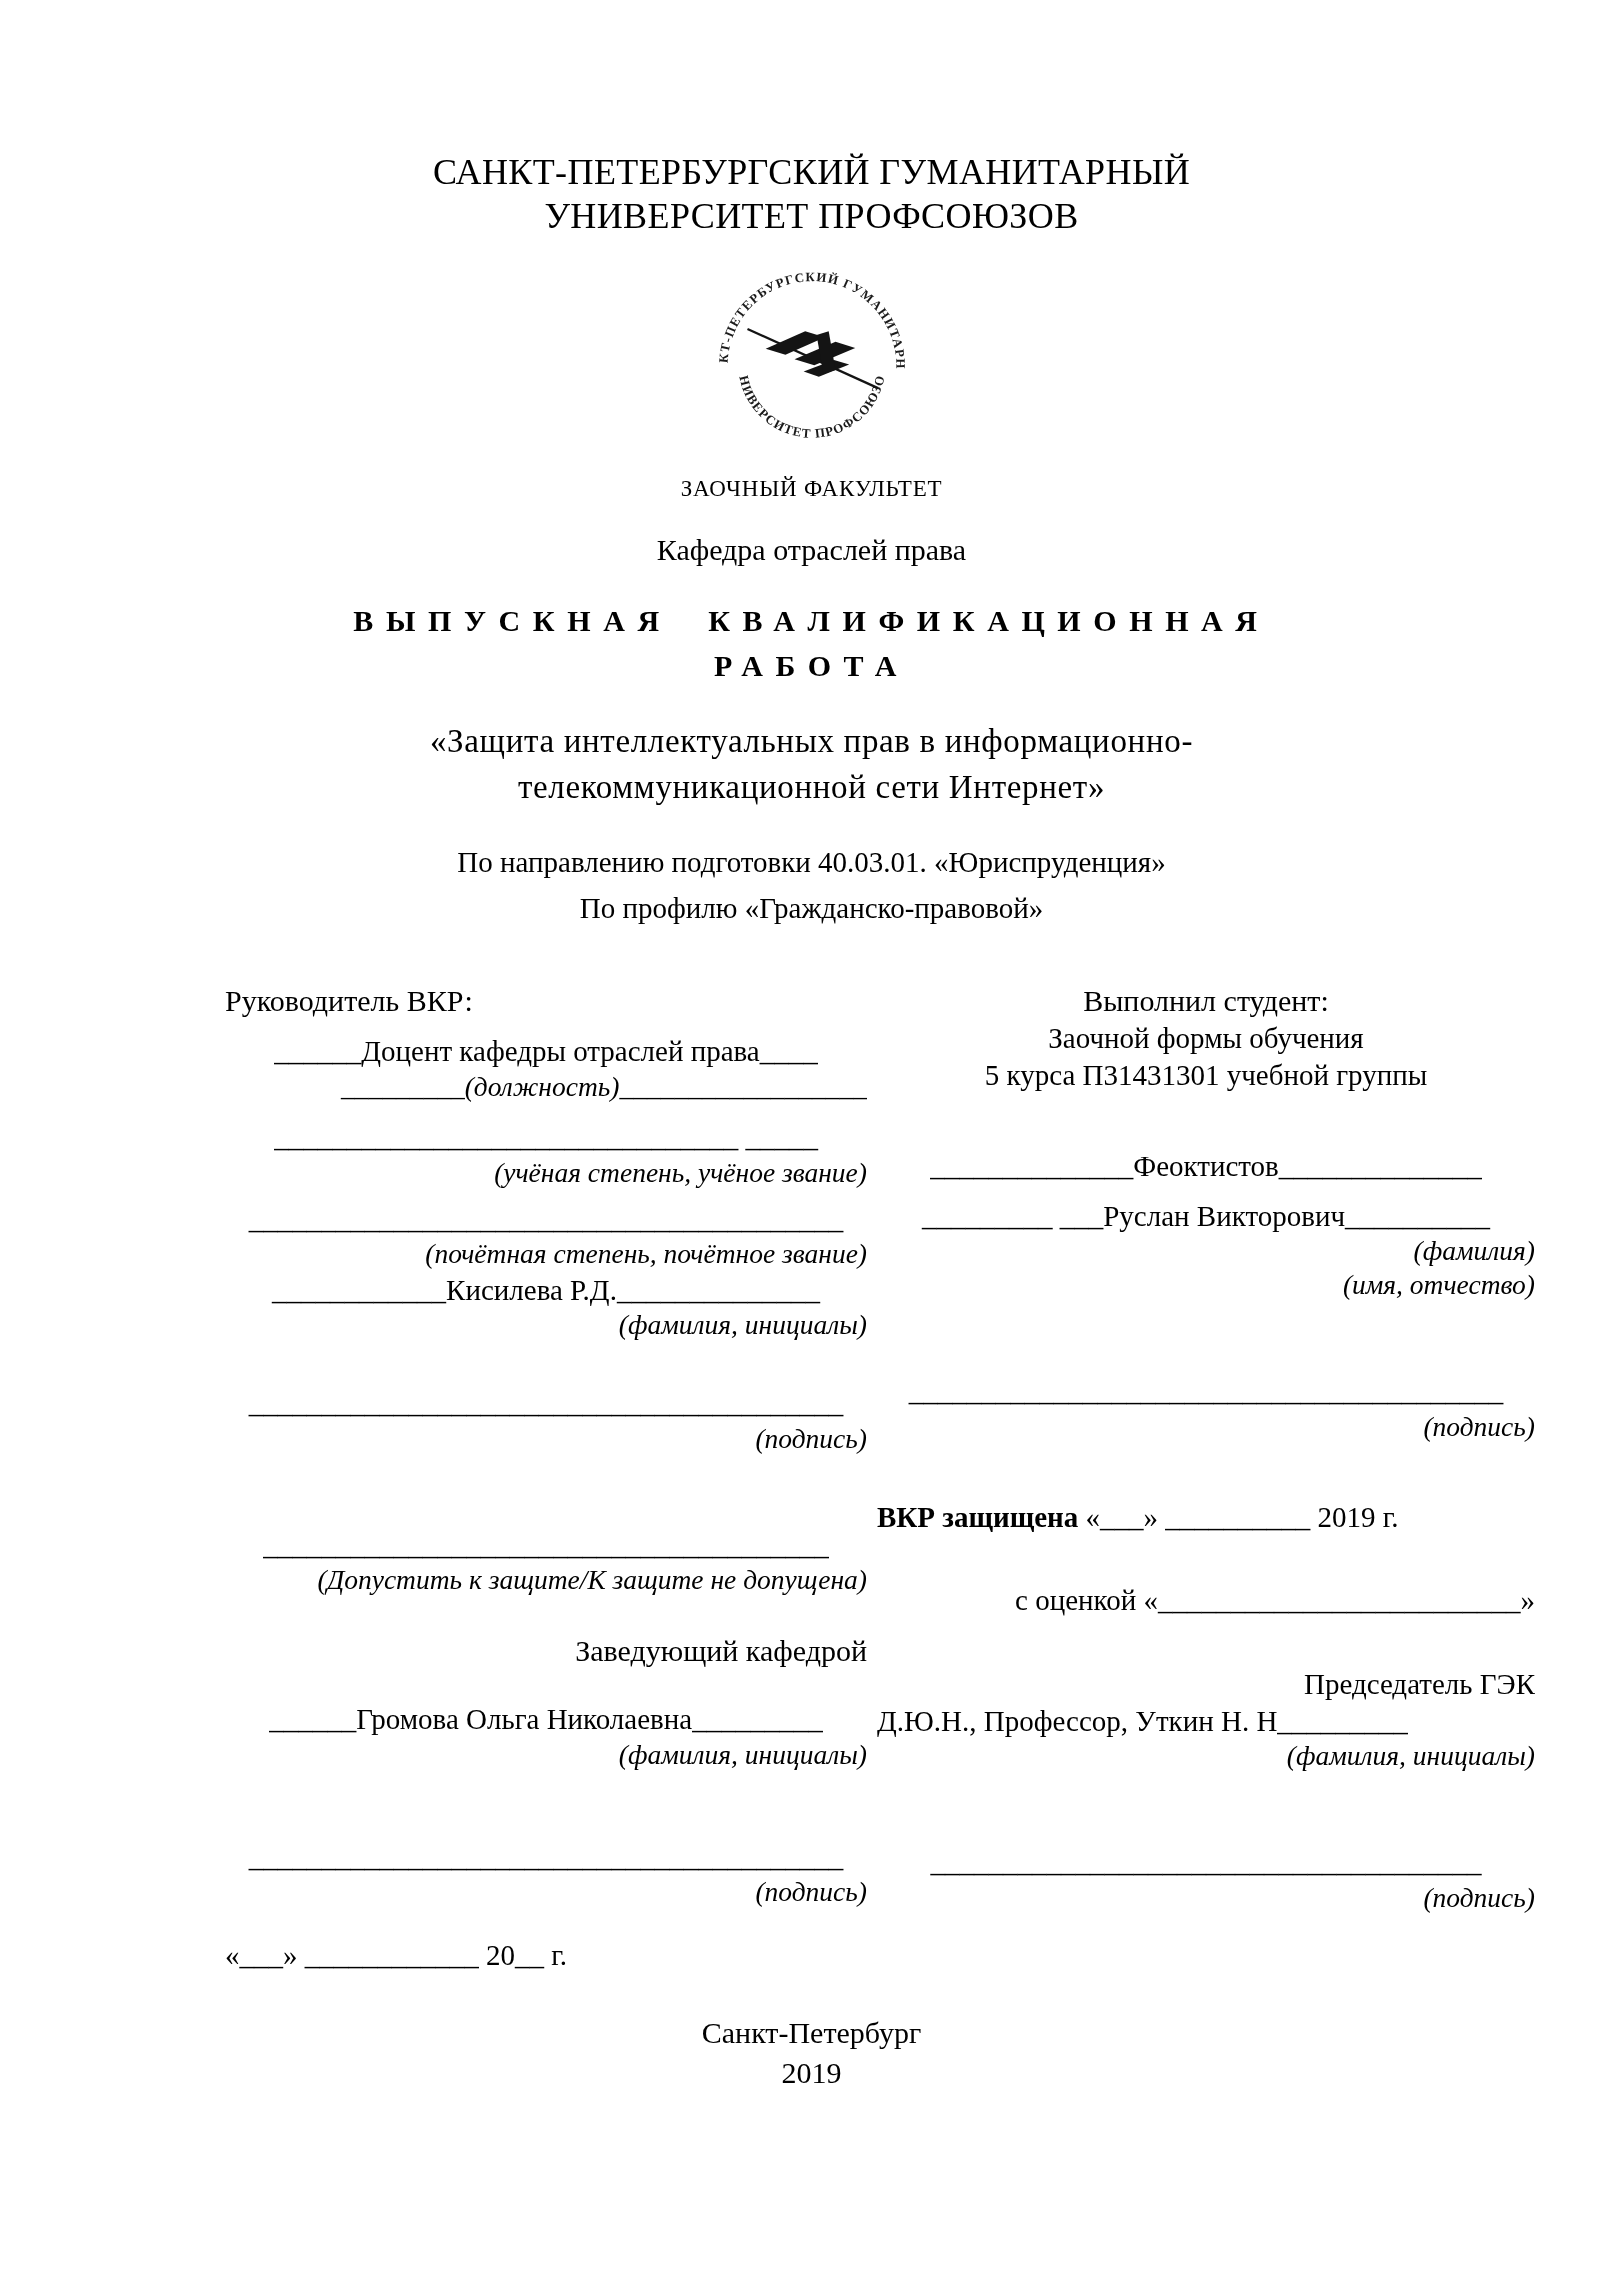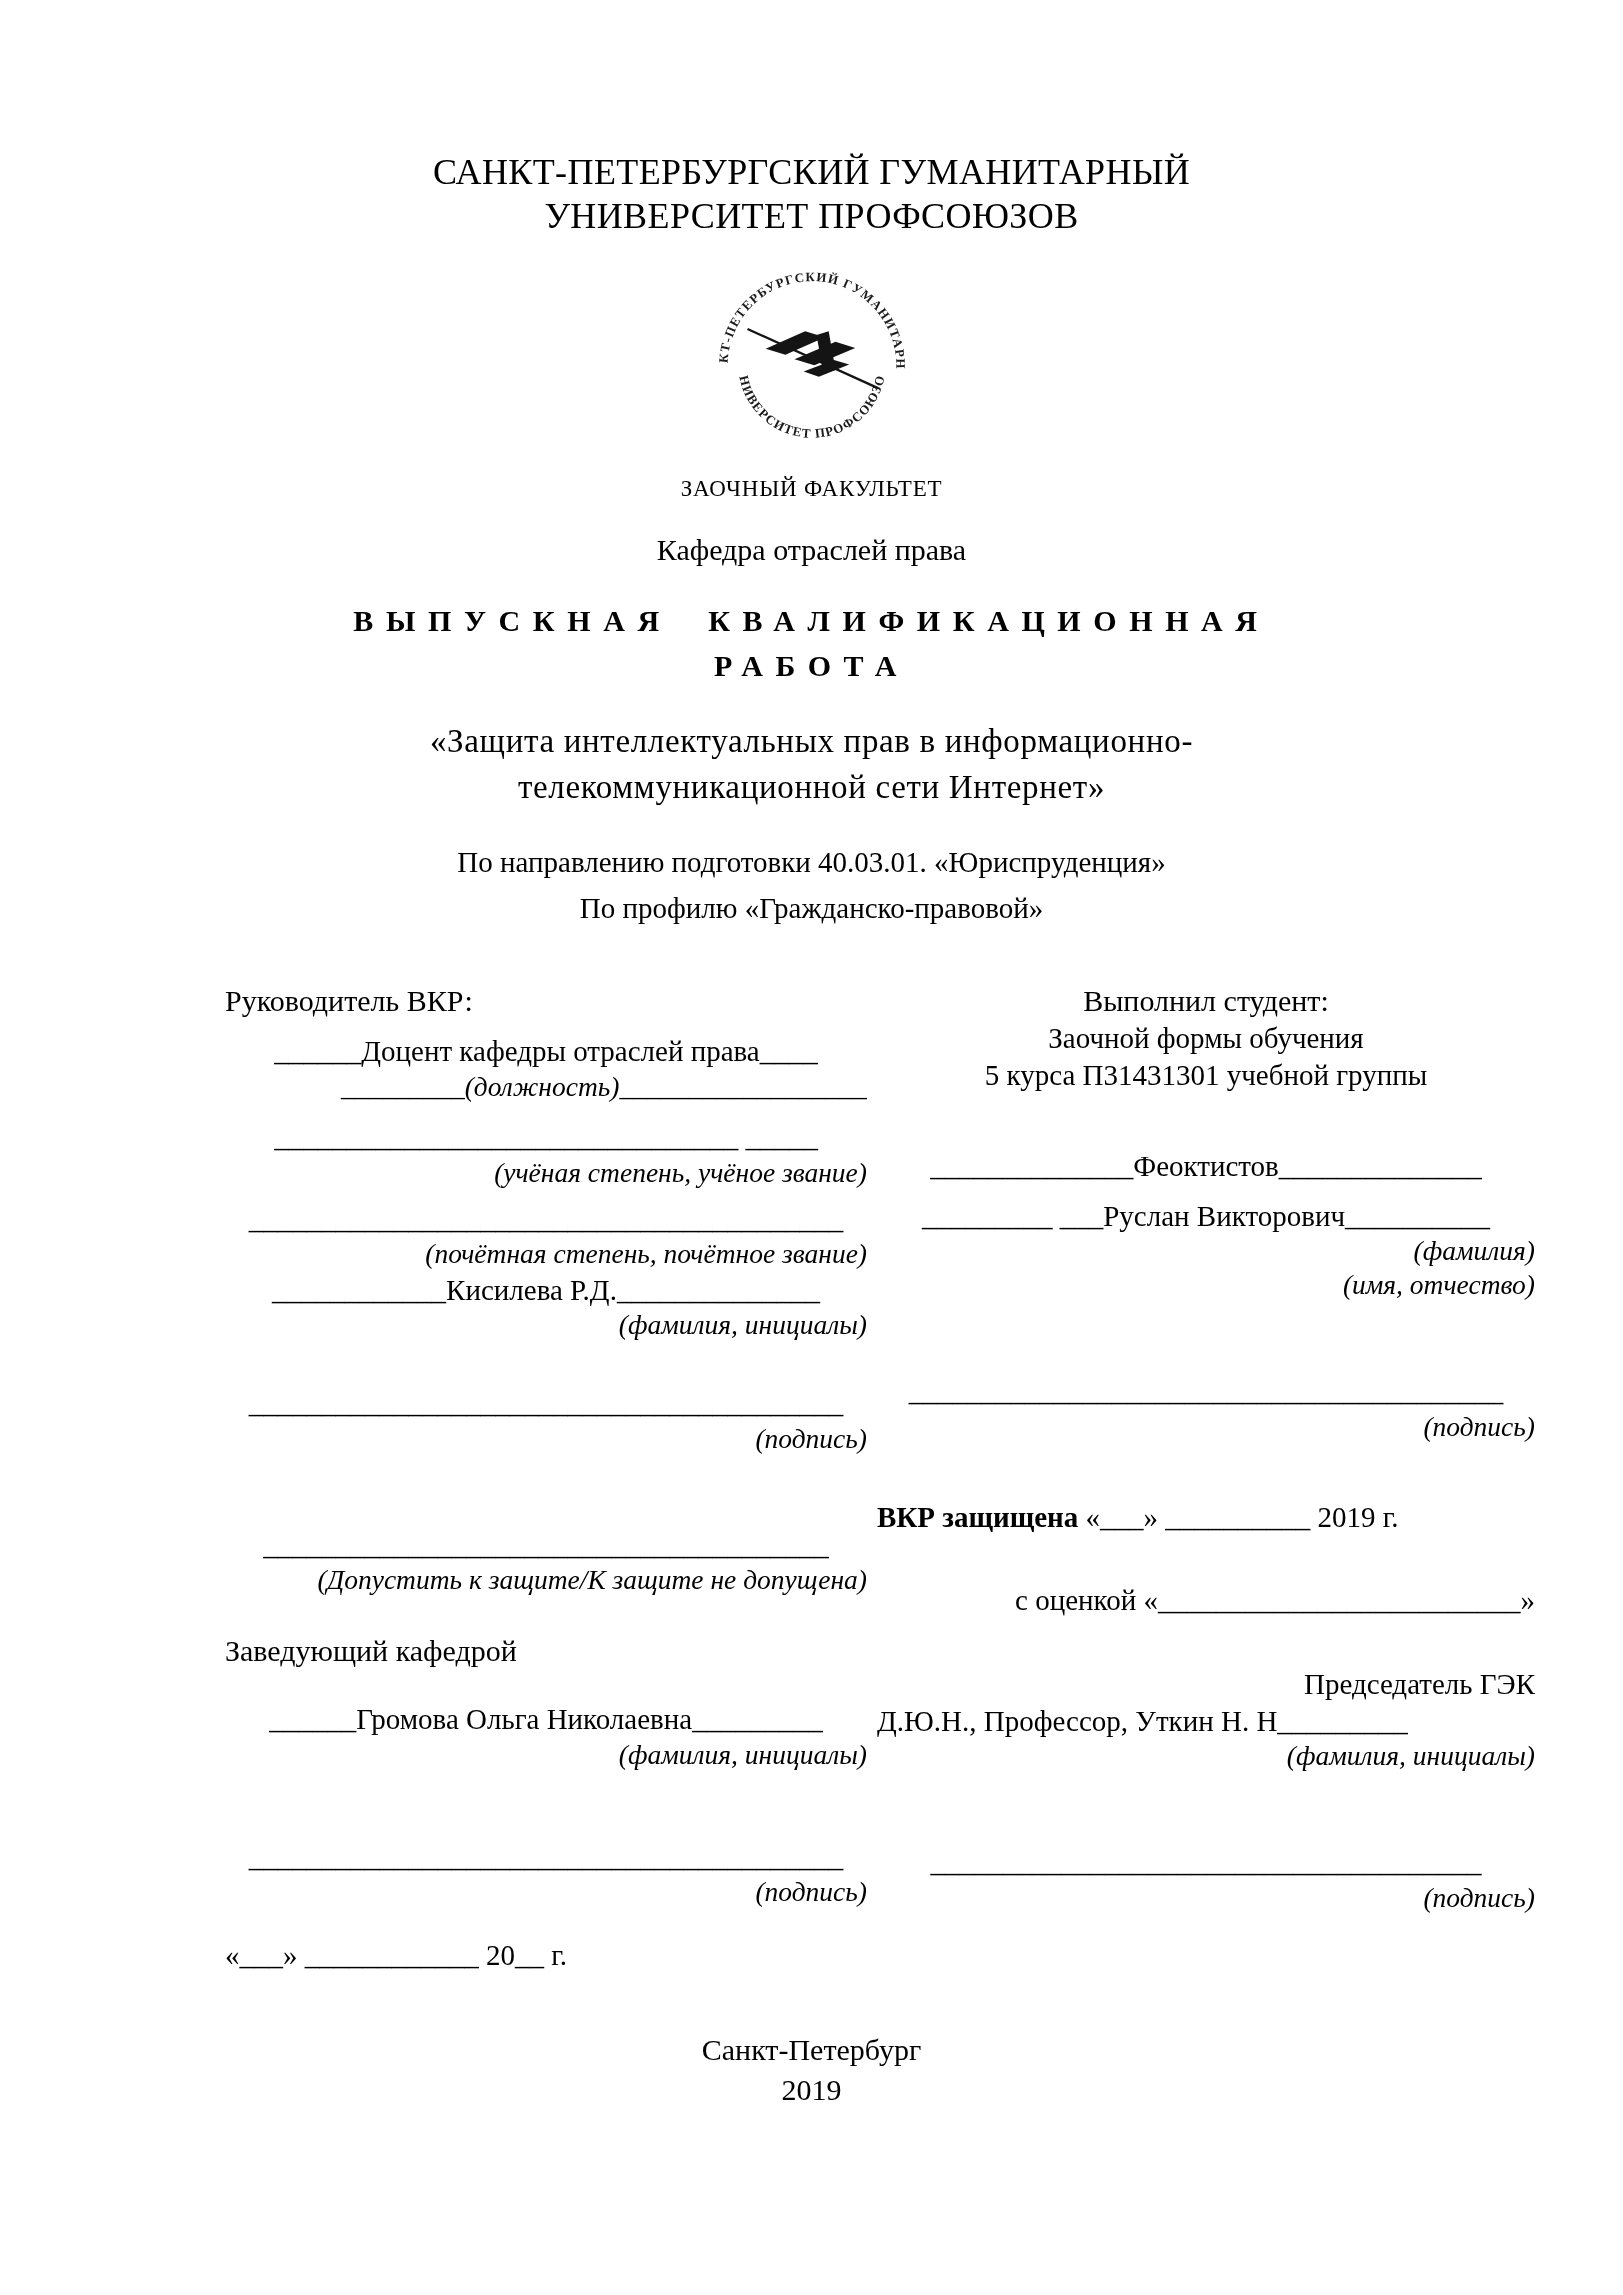--- a/index.html
+++ b/index.html
@@ -34,27 +34,27 @@
   .direction { margin-top: 35px; }
   .profile { margin-top: 13px; }
   .cols { display: flex; justify-content: space-between; margin-top: 57px; padding: 0 88px 0 225px; }
   .col-left { width: 642px; }
   .col-right { width: 658px; }
   .line { line-height: 1.26; white-space: nowrap; overflow: hidden; }
   .val { text-align: center; }
   .cap { font-style: italic; font-size: 27.5px; text-align: right; line-height: 1.24; }
   .lbl { font-size: 30px; }
   .b { font-weight: bold; }
-  .footer { margin-top: 56px; text-align: center; line-height: 1.35; font-size: 30px; }
+  .footer { margin-top: 39px; text-align: center; line-height: 1.35; font-size: 30px; }
   .g6 { margin-top: 13px; }
   .g14 { margin-top: 11px; }
   .g20 { margin-top: 15.7px; }
   .g35 { margin-top: 27.5px; }
   .g40 { margin-top: 31px; }
-  .g45 { margin-top: 35px; }
+  .g45 { margin-top: 35px; text-align: right; }
   .g55 { margin-top: 43px; }
   .g60 { margin-top: 47px; text-align: right; }
   .g70 { margin-top: 55px; }
   .g85 { margin-top: 67px; }
   .g90 { margin-top: 71px; }
 </style>
 </head>
 <body>
 
 <div class="page">

